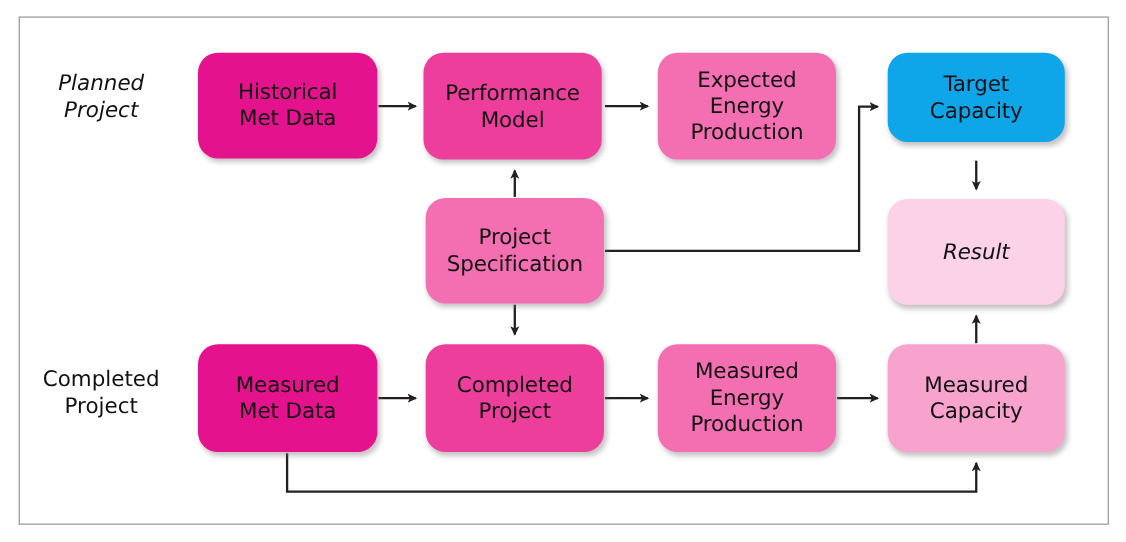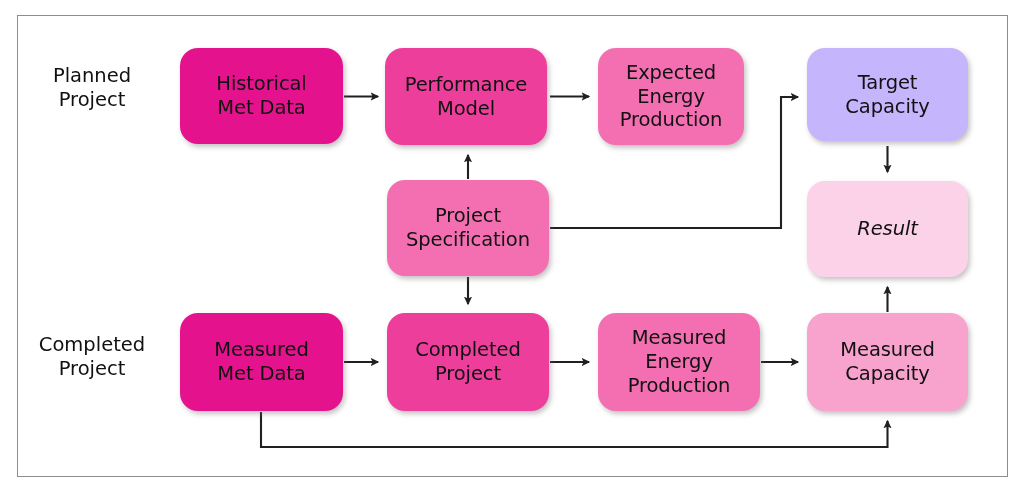--- a/index.html
+++ b/index.html
@@ -88,42 +88,42 @@
       <line x1="344" y1="362" x2="378" y2="362" marker-end="url(#ah)"></line>
       <line x1="550" y1="362" x2="589" y2="362" marker-end="url(#ah)"></line>
       <line x1="761" y1="362" x2="798" y2="362" marker-end="url(#ah)"></line>
 
       <path d="M261,412 L261,447 L887.5,447 L887.5,421" marker-end="url(#ah)"></path>
 
       <line x1="887.5" y1="312" x2="887.5" y2="287" marker-end="url(#ah)"></line>
     </g>
   </svg>
 
-  <div class="rowlabel" style="left:36px; top:64px; width:112px;">Planned
+  <div class="rowlabel" style="left:36px; top:64px; width:112px;font-style:italic;">Planned
 Project</div>
   <div class="rowlabel" style="left:26px; top:333px; width:132px;">Completed
 Project</div>
 
   <div class="node" style="left:180px; top:48px; width:163px; height:96px; background:#E5128D;">
     <span class="lbl">Historical
 Met Data</span>
   </div>
 
   <div class="node" style="left:385px; top:48px; width:162px; height:97px; background:#EE3E9C;">
     <span class="lbl">Performance
 Model</span>
   </div>
 
-  <div class="node" style="left:598px; top:48px; width:146px; height:97px; background:#F36FB2;align-items:center;">
+  <div class="node" style="left:598px; top:48px; width:162px; height:97px; background:#F36FB2;align-items:center;">
     <span class="lbl">Expected
 Energy
 Production</span>
   </div>
 
-  <div class="node" style="left:807px; top:48px; width:161px; height:93px; background:#c4b5fd;">
+  <div class="node" style="left:807px; top:48px; width:161px; height:81px; background:#0ea5e9;">
     <span class="lbl">Target
 Capacity</span>
   </div>
 
   <div class="node" style="left:387px; top:180px; width:162px; height:96px; background:#F36FB2;">
     <span class="lbl">Project
 Specification</span>
   </div>
 
   <div class="node" style="left:807px; top:181px; width:161px; height:96px; background:#FBD2E7;font-style:italic;">

